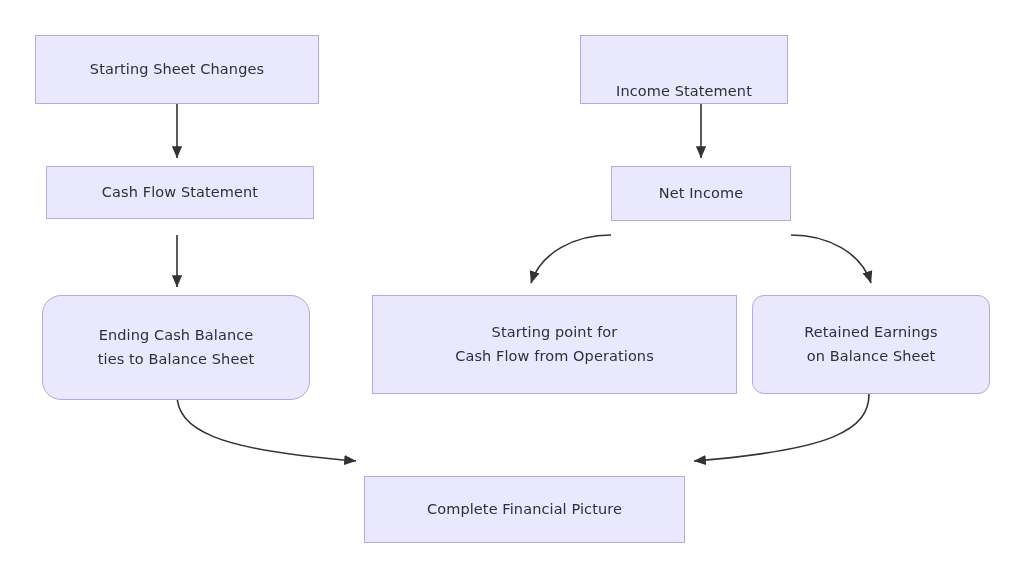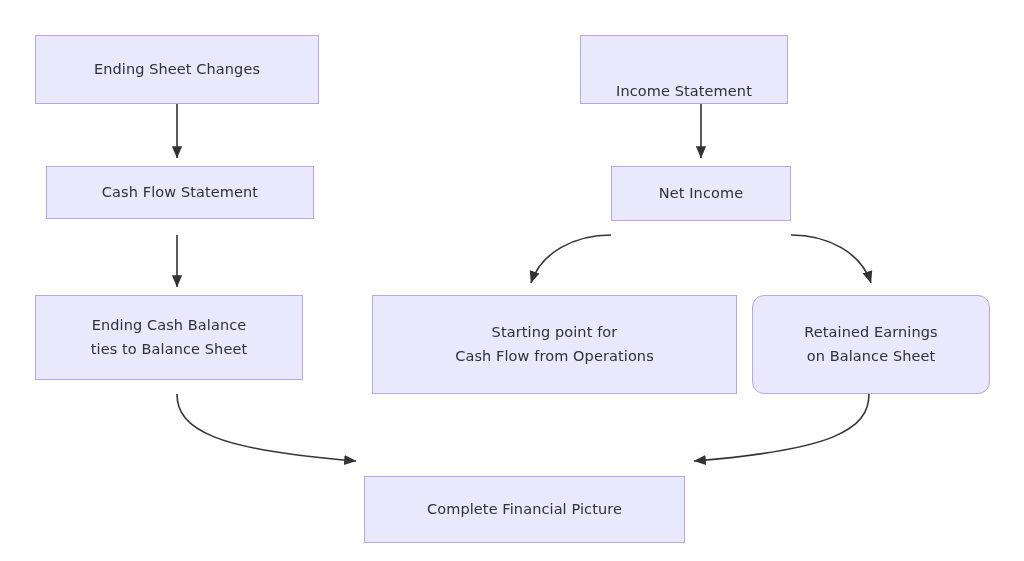--- a/index.html
+++ b/index.html
@@ -41,21 +41,21 @@
     text-align: center;
     z-index: 2;
   }
   .node .line {
     display: block;
     white-space: nowrap;
   }
   
   #node-balance-sheet-changes { left: 35px;  top: 35px;  width: 284px; height: 69px; }
   #node-cash-flow-statement   { left: 46px;  top: 166px; width: 268px; height: 53px; }
-  #node-ending-cash-balance   { left: 35px;  top: 295px; width: 268px; height: 85px; }
+  #node-ending-cash-balance   { left: 42px;  top: 295px; width: 268px; height: 105px; border-radius: 19px; }
   #node-income-statement      { left: 580px; top: 35px;  width: 208px; height: 69px; justify-content: flex-end; }
   #node-net-income            { left: 611px; top: 166px; width: 180px; height: 55px; }
   #node-starting-point        { left: 372px; top: 295px; width: 365px; height: 99px; }
   #node-retained-earnings     { left: 752px; top: 295px; width: 238px; height: 99px; border-radius: 12px; }
   #node-complete-picture      { left: 364px; top: 476px; width: 321px; height: 67px; }
 </style>
 </head>
 <body>
 
 <div id="canvas">
@@ -78,21 +78,21 @@
 
       <path d="M791,235 C827,235 861,252 871,283" marker-end="url(#arrowhead)"></path>
 
       <path d="M177,394 C177,430 216,450 356,461" marker-end="url(#arrowhead)"></path>
 
       <path d="M869,394 C869,430 832,450 694,461" marker-end="url(#arrowhead)"></path>
     </g>
   </svg>
 
   <div class="node" id="node-balance-sheet-changes">
-    <span class="line">Ending Sheet Changes</span>
+    <span class="line">Starting Sheet Changes</span>
   </div>
 
   <div class="node" id="node-cash-flow-statement">
     <span class="line">Cash Flow Statement</span>
   </div>
 
   <div class="node" id="node-ending-cash-balance">
     <span class="line">Ending Cash Balance</span>
     <span class="line">ties to Balance Sheet</span>
   </div>

